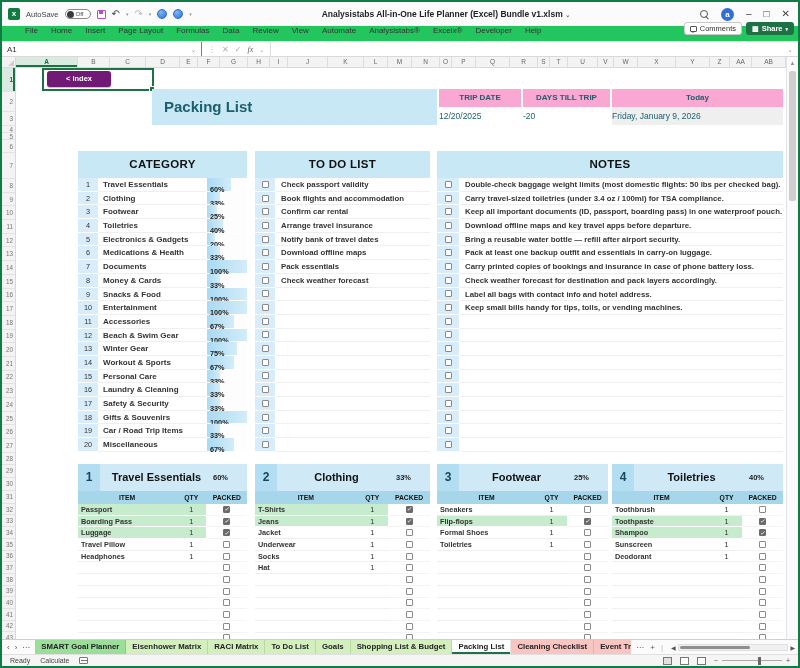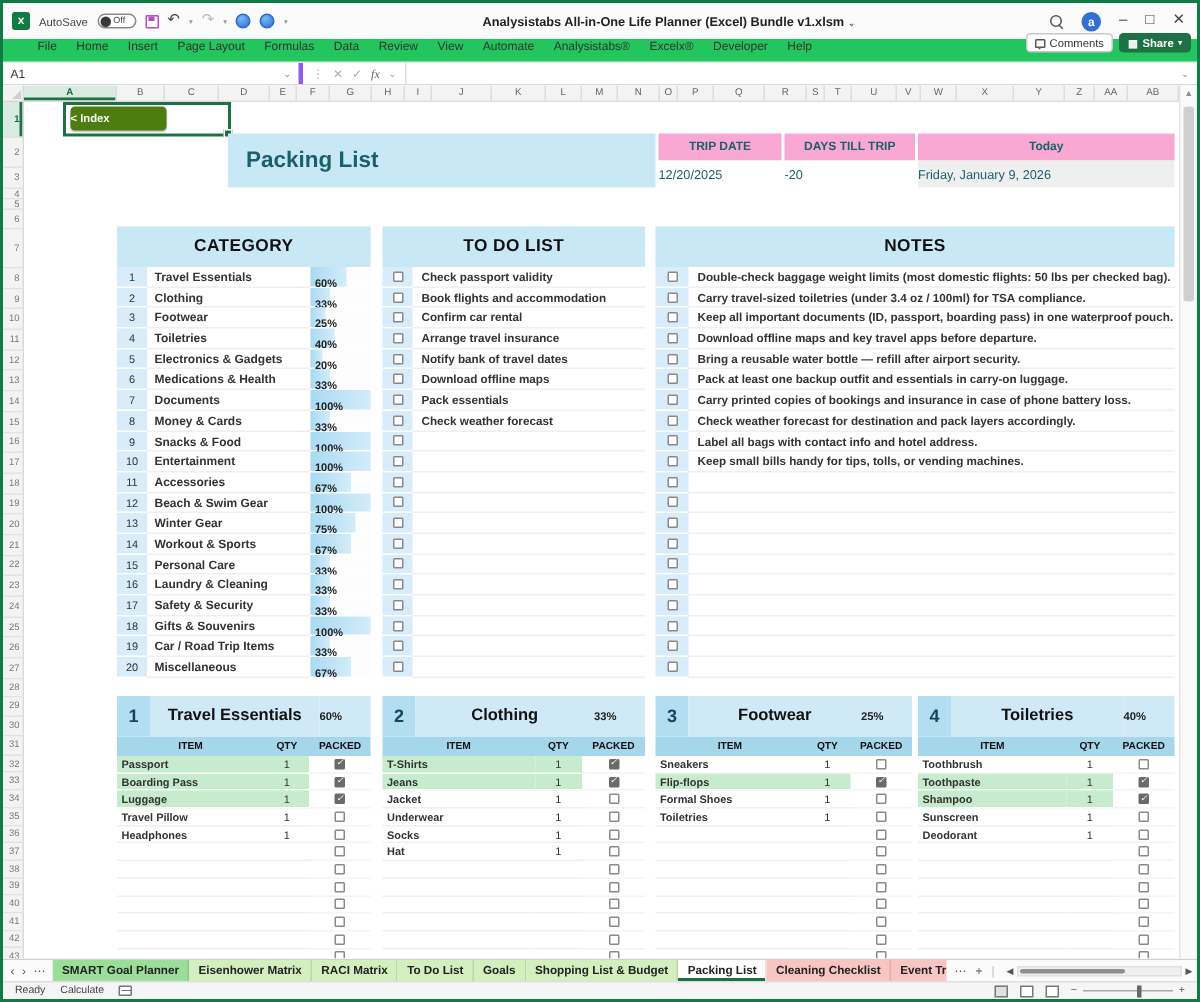--- a/index.html
+++ b/index.html
@@ -34,21 +34,21 @@
 .mtab{font-size:8px;color:#333;margin-right:13px;white-space:nowrap}
 .mb-right{position:absolute;right:4px;top:-4px;display:flex;gap:4px;align-items:center}
 .btn-comments{height:13px;border:1px solid #c8c8c8;border-radius:3px;background:#fff;display:flex;align-items:center;gap:3px;padding:0 5px;font-size:7.5px;color:#333}
 .bubble{width:7px;height:6px;border:1px solid #555;border-radius:1px;position:relative}
 .bubble::after{content:"";position:absolute;left:1px;bottom:-3px;border:1.5px solid transparent;border-top-color:#555}
 .btn-share{height:13px;border-radius:3px;background:#1e7145;color:#fff;display:flex;align-items:center;gap:3px;padding:0 6px;font-size:7.5px;font-weight:600}
 .share-glyph{font-size:7px}
 
 
 .fbar{height:16px;background:#fff;border-top:1px solid #e3e3e3;border-bottom:1px solid #d9d9d9;display:flex;align-items:stretch;flex:none}
-.namebox{width:200px;border-right:3px solid #8b5cf6;display:flex;align-items:center;justify-content:space-between;padding:0 5px;font-size:8px;color:#333}
+.namebox{width:200px;border-right:1px solid #8b5cf6;display:flex;align-items:center;justify-content:space-between;padding:0 5px;font-size:8px;color:#333}
 .namebox .dd{font-size:6px;color:#888}
 .fx-controls{display:flex;align-items:center;gap:6px;padding:0 6px;border-right:1px solid #ddd;color:#adadad;font-size:8px}
 .fx{font-family:"Liberation Serif",serif;font-style:italic;color:#666}
 .finput{flex:1}
 .fbar-end{width:16px;display:flex;align-items:center;justify-content:center;font-size:6px;color:#888}
 
 
 .sheetregion{flex:1;position:relative;background:#fff;overflow:hidden}
 .corner{position:absolute;left:0;top:0;width:14px;height:11px;background:#f3f3f3;border-right:1px solid #d9d9d9;border-bottom:1px solid #d9d9d9}
 .corner::after{content:"";position:absolute;right:1px;bottom:1px;border-left:6px solid transparent;border-bottom:6px solid #cfcfcf}
@@ -59,21 +59,21 @@
 .rown{flex:none;font-size:6.3px;color:#777;border-bottom:1px solid #e2e2e2;background:#f3f3f3;display:flex;align-items:center;justify-content:flex-end;padding-right:2px}
 .rown.sel{background:#d9ebe1;box-shadow:inset -2px 0 0 #1e7145;color:#0f6b3c;font-weight:bold}
 .canvas{position:absolute;left:14px;top:11px;right:12px;bottom:0;background:#fff;overflow:hidden}
 .vscroll{position:absolute;right:0;top:0;width:12px;bottom:0;background:#fafafa;border-left:1px solid #e3e3e3}
 .vscroll .arr{display:block;text-align:center;font-size:6px;color:#909090;line-height:12px}
 .vthumb{position:absolute;left:2px;right:2px;top:14px;height:130px;background:#cfcfcf;border-radius:2px}
 
 
 .selbox{position:absolute;left:26px;top:0;width:112px;height:23px;border:2px solid #1e7145}
 .selbox::after{content:"";position:absolute;right:-3px;bottom:-3px;width:4px;height:4px;background:#1e7145;border:1px solid #fff}
-.idxbtn{position:absolute;left:31px;top:3px;width:64px;height:16px;background:#4d7c0f;border-radius:3px;color:#fff;font-size:7.5px;font-weight:600;text-align:left;line-height:16px;box-shadow:0 1px 1px rgba(0,0,0,.25)}
+.idxbtn{position:absolute;left:31px;top:3px;width:64px;height:16px;background:#701a75;border-radius:3px;color:#fff;font-size:7.5px;font-weight:600;text-align:center;line-height:16px;box-shadow:0 1px 1px rgba(0,0,0,.25)}
 
 
 .ph-title{position:absolute;left:136px;top:21px;width:285px;height:36px;background:#c9e8f6;color:#1a5f6b;font-size:15px;font-weight:800;line-height:36px;padding-left:12px}
 .ph-block{position:absolute;top:21px;height:36px}
 .ph-label{height:18px;line-height:18px;background:#f9a8d4;color:#1a5f6b;font-size:8px;font-weight:800;text-align:center}
 .ph-value{height:18px;line-height:18px;background:#fff;color:#1a5f6b;font-size:8.5px;font-weight:400;text-align:left}
 .ph-value.gray{background:#efefef}
 
 
 .panel{position:absolute}

